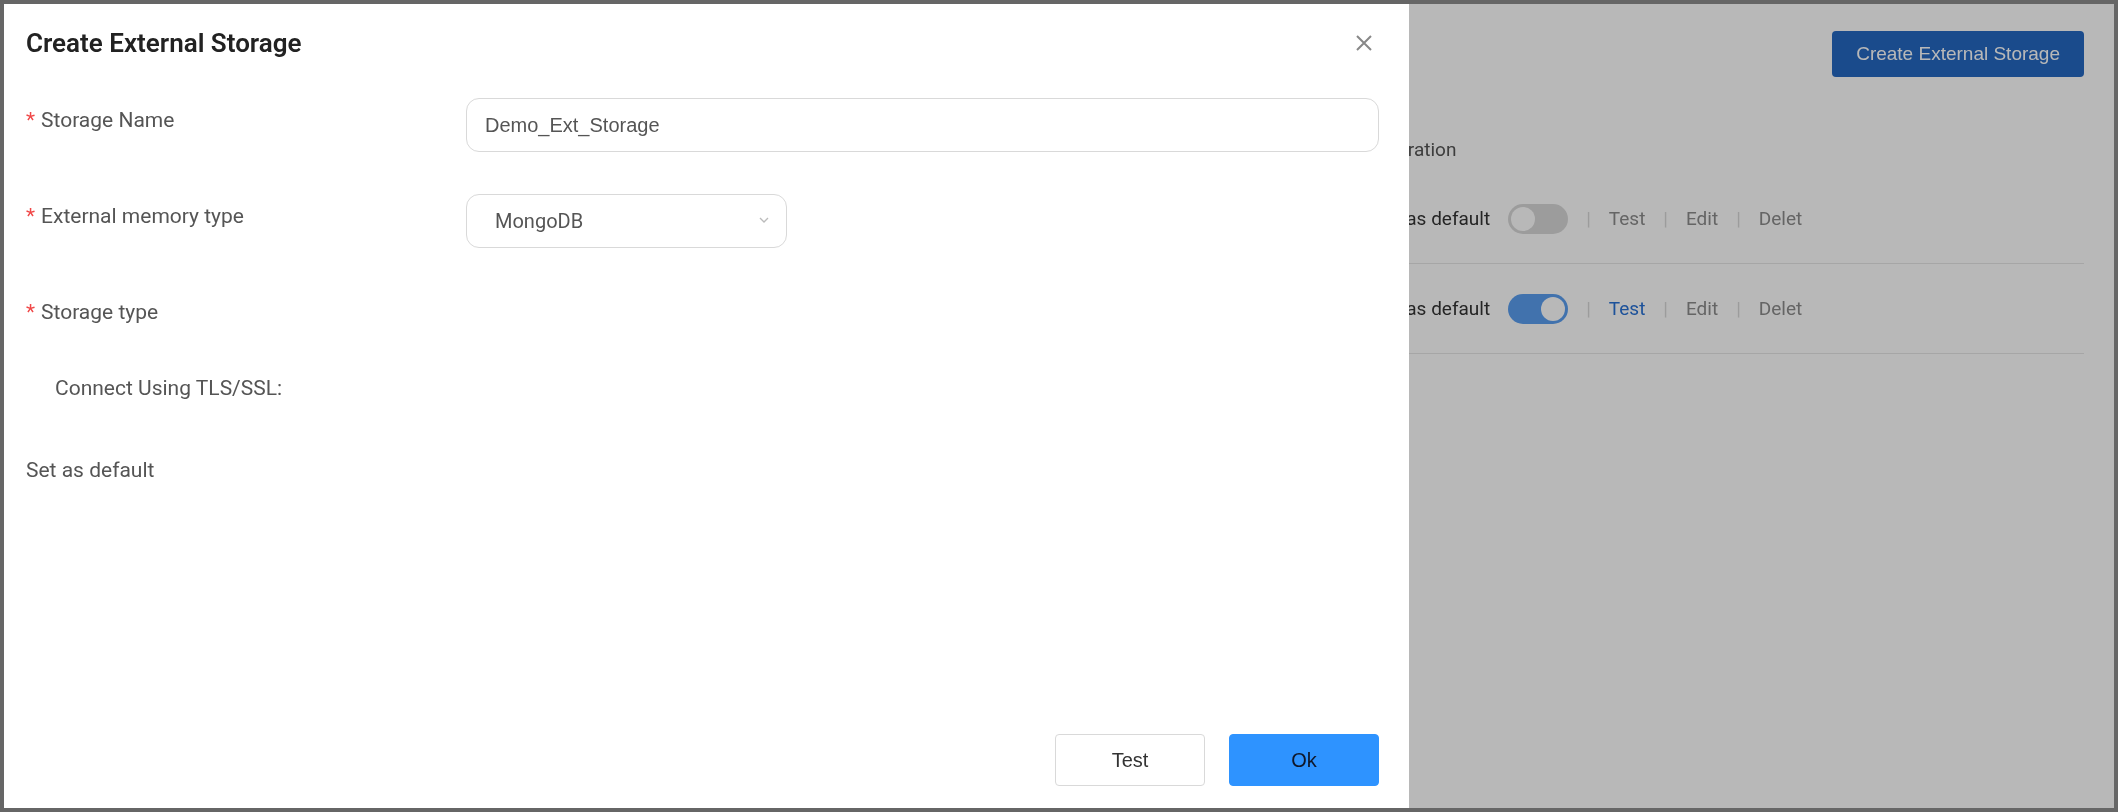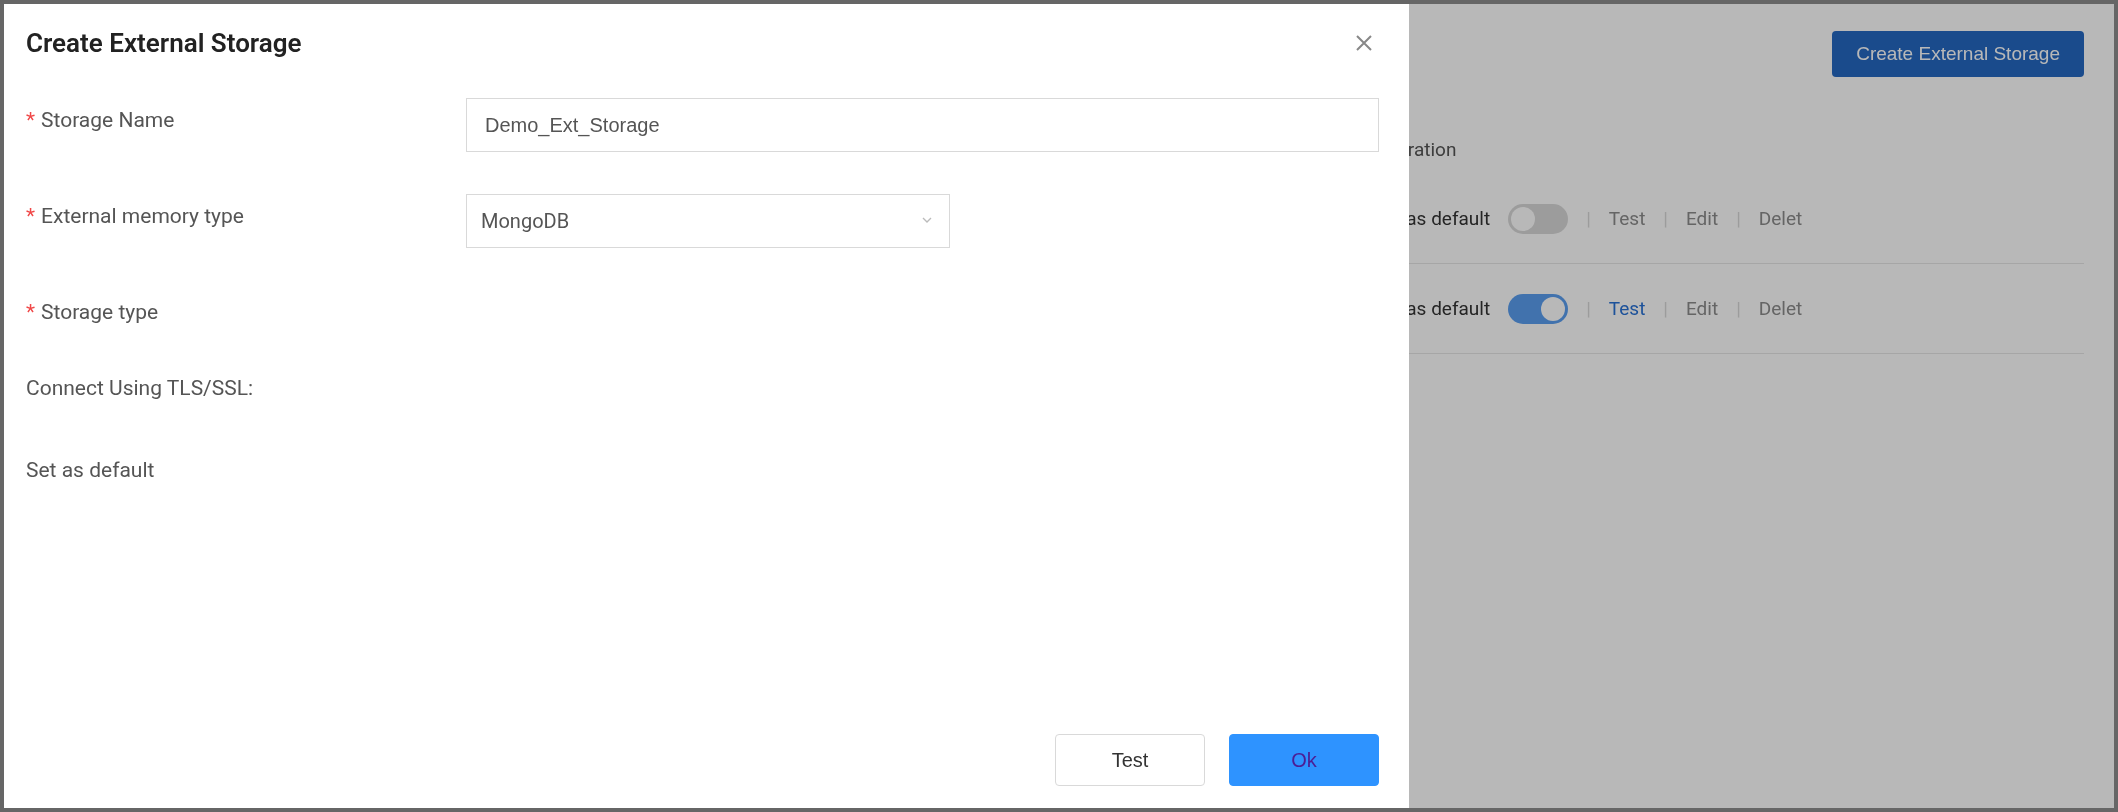--- a/index.html
+++ b/index.html
@@ -116,46 +116,46 @@
 
   .modal-body {
     flex: 1 1 auto;
     padding: 30px 30px 0 22px;
   }
   .form-row {
     display: flex;
     align-items: flex-start;
     margin-bottom: 42px;
   }
-  .form-row.tight { margin-bottom: 48px; }
+  .form-row.tight { margin-bottom: 48px; margin-left: 29px; }
   .label-col {
     width: 440px;
     padding-top: 10px;
     color: #555;
     font-size: 21px;
     display: flex;
     align-items: baseline;
     gap: 6px;
   }
   .req { color: #f04848; }
   .field-col { flex: 1; }
 
   .text-input, .select-input, .textarea-input {
     width: 100%;
     border: 1px solid #d9d9d9;
-    border-radius: 0;
+    border-radius: 13px;
     font-size: 20px;
     color: #555;
     background: #fff;
   }
   .text-input { height: 54px; padding: 0 18px; }
   .select-input {
-    width: 484px;
+    width: 321px;
     height: 54px;
-    padding: 0 40px 0 14px;
+    padding: 0 40px 0 28px;
     position: relative;
     display: flex;
     align-items: center;
     cursor: pointer;
   }
   .select-caret {
     position: absolute;
     right: 14px; top: 50%;
     transform: translateY(-50%);
     color: #bbb;
@@ -189,21 +189,21 @@
     border-radius: 4px;
     font-size: 20px;
     cursor: pointer;
     border: 1px solid #d9d9d9;
     background: #fff;
     color: #333;
   }
   .btn.primary {
     background: #2e93ff;
     border-color: #2e93ff;
-    color: #4c1d95;
+    color: #0f172a;
   }
 </style>
 </head>
 <body>
 
 <div class="bg-page">
   <div class="bg-header">
     <button class="bg-create-btn">Create External Storage</button>
   </div>
 

